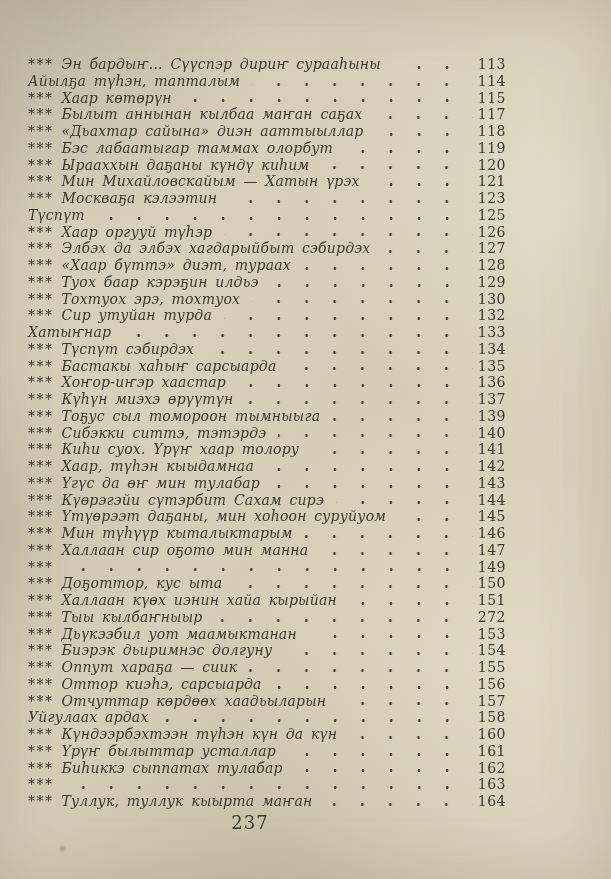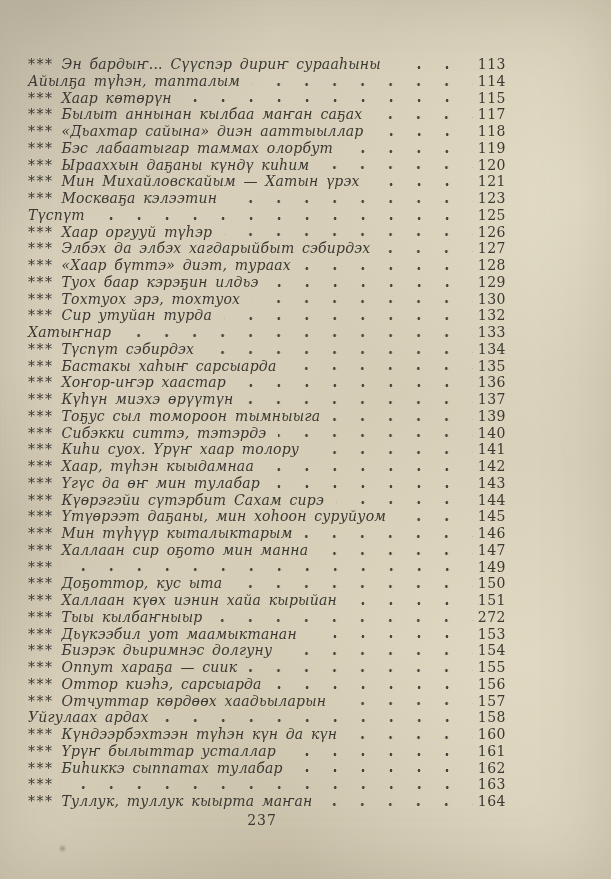--- a/index.html
+++ b/index.html
@@ -66,25 +66,25 @@
     background-position: right 0 bottom 0;
   }
   .pagecol {
     flex: 0 0 auto;
     min-width: 28px;
     text-align: right;
     letter-spacing: 0.5px;
   }
   .footer {
     position: absolute;
-    left: 32px;
+    left: 20px;
     top: 812px;
     width: 460px;
     text-align: center;
-    font-size: 14px;
+    font-size: 18px;
     letter-spacing: 1px;
   }
   .speck {
     position: absolute;
     left: 60px;
     top: 846px;
     width: 5px;
     height: 5px;
     border-radius: 50%;
     background: rgba(80,75,60,0.35);

